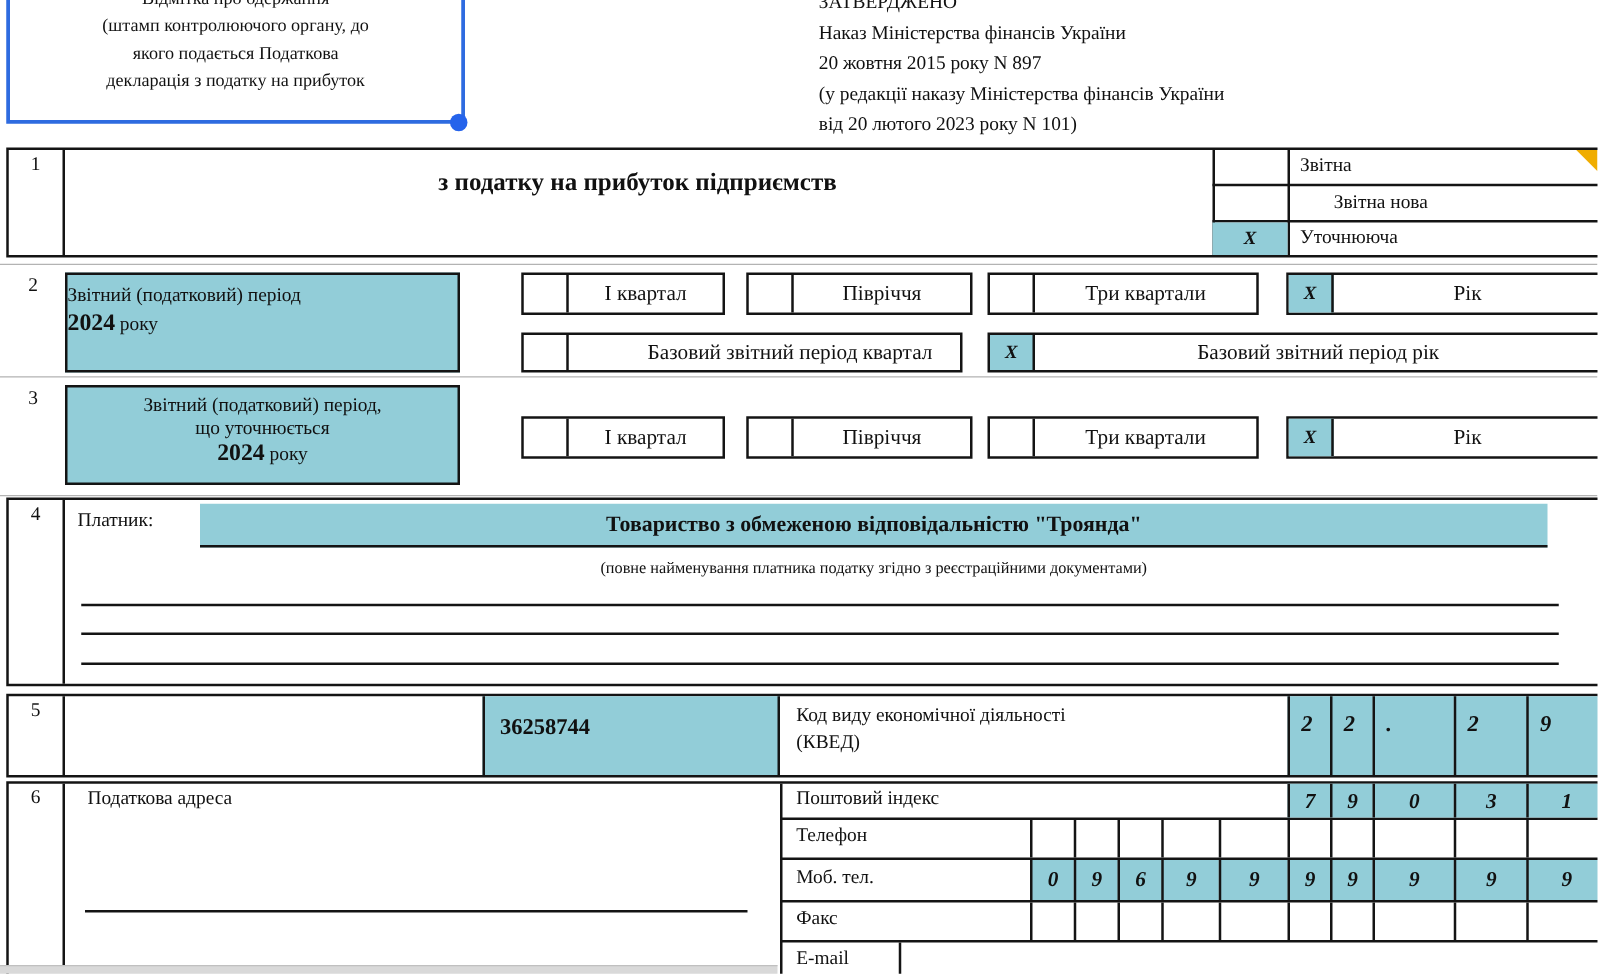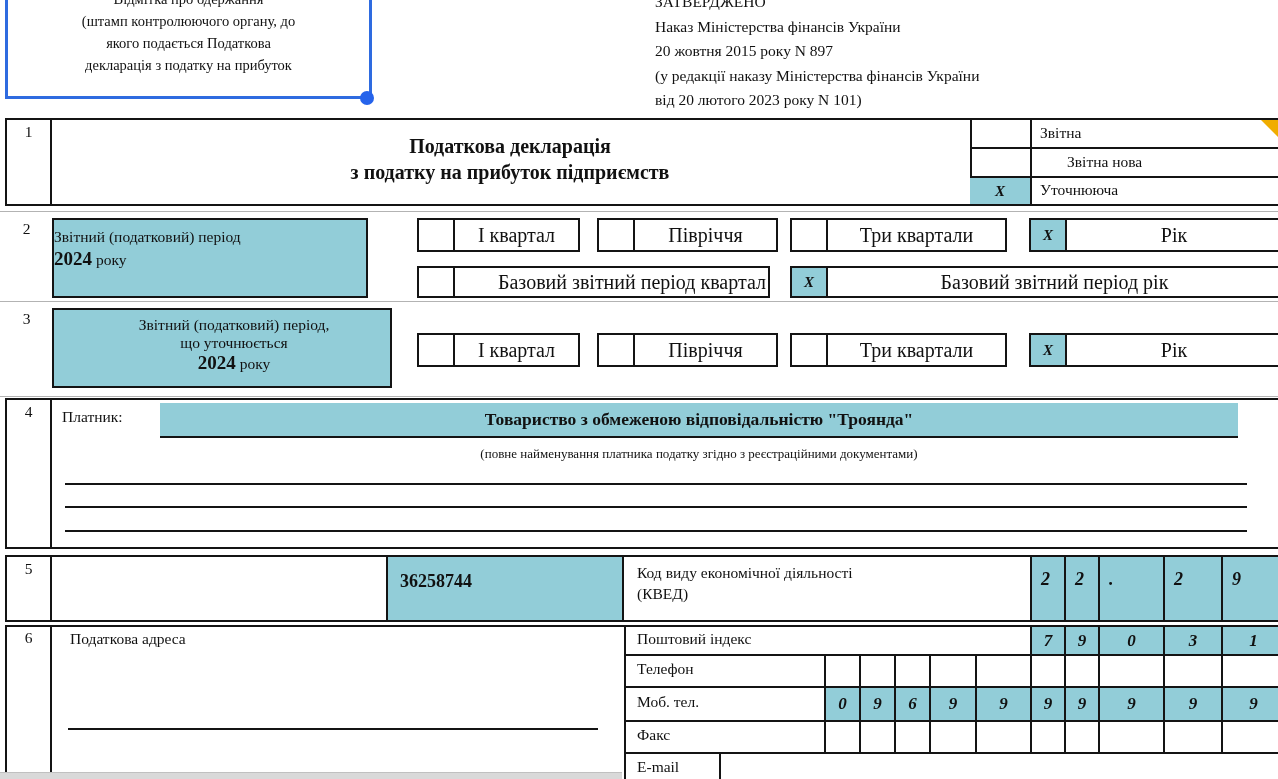--- a/index.html
+++ b/index.html
@@ -13,21 +13,21 @@
   .hair{position:absolute; left:0; width:1278px; height:0; border-top:1px solid #b3b3b3;}
   .num{position:absolute; left:0; width:43px; text-align:center; font-size:15.5px;}
   .lbl{position:absolute; font-size:15.5px; white-space:nowrap;}
   .blue{background:#92cdd8;}
   .bi{font-weight:bold; }
   .cbcell{position:absolute; display:flex; align-items:center; justify-content:center;
           font-size:15px; font-weight:bold; font-style:italic; box-sizing:border-box;}
   .grp{position:absolute; border:2px solid #141414; display:flex; box-sizing:content-box;}
   .grp .cb{width:34px; border-right:2px solid #141414; display:flex; align-items:center;
            justify-content:center; font-size:15px; font-weight:bold; font-style:italic; flex:none;}
-  .grp .gl{flex:1; display:flex; align-items:center; justify-content:center; font-size:20px; white-space:nowrap;}
+  .grp .gl{flex:1; display:flex; align-items:center; justify-content:center; font-size:17px; white-space:nowrap;}
   .dcell{position:absolute; border-left:2px solid #141414; box-sizing:border-box;
          font-weight:bold; font-style:italic;}
   .center{display:flex; align-items:center; justify-content:center;}
   .stamp{position:absolute; left:5px; top:-40px; width:361px; height:133px;
          border:3px solid #2e6be0; text-align:center;}
   .stamp-text{margin-top:25px; font-size:14.5px; line-height:22px;}
   .handle{position:absolute; left:360px; top:91px; width:14px; height:14px; border-radius:50%;
           background:#2563eb;}
   .approve{position:absolute; left:655px; top:-10px; font-size:15.5px; line-height:24.5px;}
   .corner{position:absolute; width:0; height:0; border-left:17px solid transparent;
@@ -61,21 +61,20 @@
   </div>
 
   <div class="hair" style="top:211px;"></div>
   <div class="hair" style="top:301px;"></div>
   <div class="hair" style="top:396px;"></div>
 
   <div class="bbox" style="top:118px; height:84px;">
     <div class="num" style="top:3px;">1</div>
     <div class="vline" style="left:43px; top:0; height:84px;"></div>
     <div class="abs title" style="left:43px; top:13px; width:920px;">
-      <div>Податкова декларація</div>
       <div>з податку на прибуток підприємств</div>
     </div>
     <div class="vline" style="left:963px; top:0; height:84px;"></div>
     <div class="vline" style="left:1023px; top:0; height:84px;"></div>
     <div class="hline" style="left:963px; top:27px; width:310px;"></div>
     <div class="hline" style="left:963px; top:56px; width:310px;"></div>
     <div class="cbcell" style="left:963px; top:0; width:60px; height:27px;"></div>
     <div class="cbcell" style="left:963px; top:29px; width:60px; height:27px;"></div>
     <div class="cbcell blue" style="left:963px; top:58px; width:60px; height:26px;">X</div>
     <div class="lbl" style="left:1033px; top:4px;">Звітна</div>
@@ -111,21 +110,21 @@
       <div class="gl">Базовий звітний період квартал</div>
     </div>
     <div class="grp" style="left:785px; top:53px; width:489px; height:28px;">
       <div class="cb blue">X</div>
       <div class="gl">Базовий звітний період рік</div>
     </div>
   </div>
 
   <div class="band" style="top:303px; height:93px;">
     <div class="num" style="top:7px;">3</div>
-    <div class="abs blue" style="left:47px; top:5px; width:312px; height:76px; border:2px solid #141414; text-align:center;padding-left:24px;">
+    <div class="abs blue" style="left:47px; top:5px; width:312px; height:76px; border:2px solid #141414; text-align:center;">
       <div style="margin-top:6px; font-size:15.5px;">Звітний (податковий) період,</div>
       <div style="font-size:15.5px;">що уточнюється</div>
       <div style="font-size:15.5px;"><span class="bi" style="font-size:19px;">2024</span><span> року</span></div>
     </div>
     <div class="grp" style="left:412px; top:30px; width:159px; height:30px;">
       <div class="cb"></div>
       <div class="gl">І квартал</div>
     </div>
     <div class="grp" style="left:592px; top:30px; width:177px; height:30px;">
       <div class="cb"></div>

